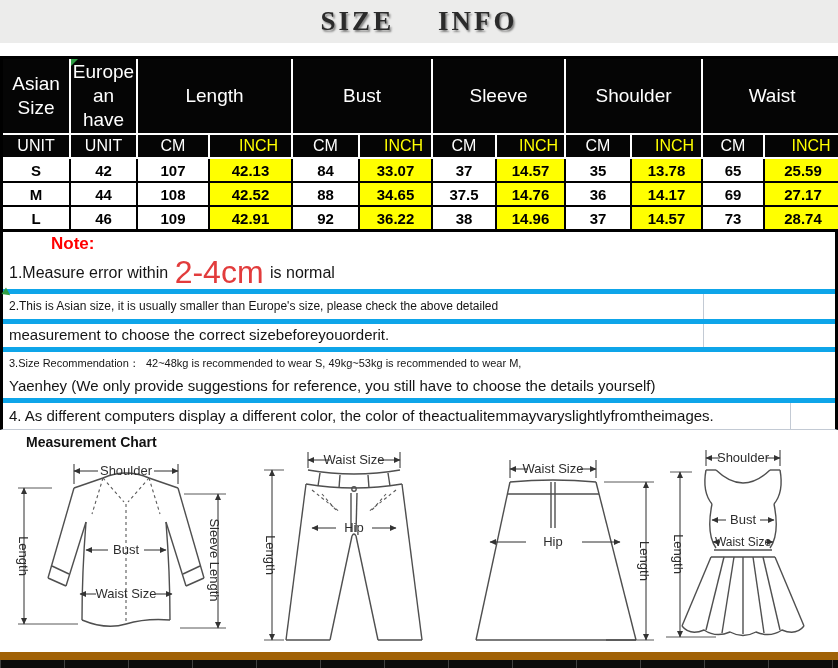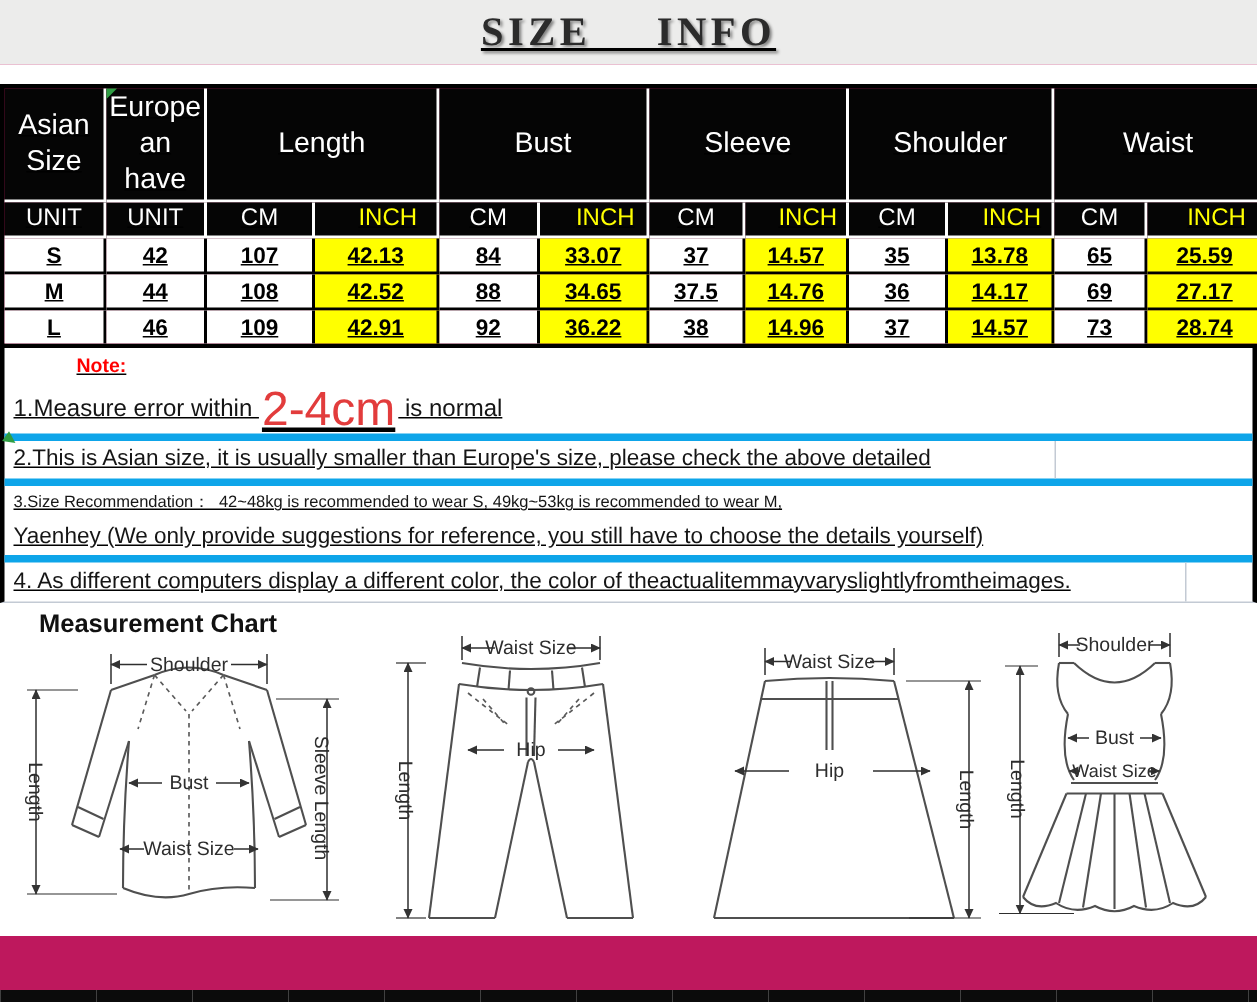--- a/index.html
+++ b/index.html
@@ -1,17 +1,17 @@
 <!DOCTYPE html>
 <html><head>
 <meta charset="utf-8">
 <style>
   html,body{margin:0;padding:0;background:#fff;}
-  .page{position:relative;width:838px;height:668px;background:#be185d;overflow:hidden;
-        font-family:"Liberation Sans",sans-serif;text-decoration:underline;}
+  .page{position:relative;width:838px;height:668px;background:#a16207;overflow:hidden;
+        font-family:"Liberation Sans",sans-serif;}
   
   .title-band{height:43px;background:#ececeb;display:flex;align-items:center;justify-content:center;}
   .title-band h1{margin:0;font-family:"Liberation Serif",serif;font-size:27px;font-weight:bold;
         letter-spacing:3px;word-spacing:34px;color:#2b2b2b;text-shadow:1.5px 1.5px 2px rgba(0,0,0,.45);}
   .band-gap{height:13px;background:#fff;}
   
   table.size-table{width:838px;table-layout:fixed;border-collapse:separate;border-spacing:0;
         border:3px solid #000;box-sizing:border-box;}
   .size-table thead th,.size-table thead td{background:#050505;color:#fff;text-align:center;
         vertical-align:middle;border-right:2px solid #fff;border-bottom:2px solid #fff;padding:0;}
@@ -27,35 +27,35 @@
         height:22px;border-right:2px solid #000;border-bottom:2px solid #000;padding:0;}
   .size-table tbody td:last-child{border-right:none;}
   .size-table tbody tr:last-child td{border-bottom:none;}
   .size-table tbody td.hl{background:#ffff00;}
   
   .notes{width:838px;box-sizing:border-box;border-left:3px solid #000;border-right:3px solid #000;
         border-bottom:1px solid #c3cad4;background:#fff;color:#151515;}
   .note-row{position:relative;padding-left:6px;white-space:pre-wrap;line-height:1.1;
         display:flex;align-items:center;}
   .note-row.bline{border-bottom:5px solid #0ea5e9;}
-  .note-title{height:25px;font-size:13px;font-weight:bold;color:#ff0000;padding-left:48px;}
+  .note-title{height:25px;font-size:17px;font-weight:bold;color:#ff0000;padding-left:48px;}
   .n1{height:32px;font-size:16px;}
   .n1 .big-red{font-size:32px;color:#e23c3c;padding:0 2px;}
-  .n2a{height:25px;font-size:15px;}
+  .n2a{height:25px;font-size:12px;}
   .n2b{height:23px;font-size:15px;}
   .n3a,.n3b{height:23px;font-size:11px;}
   .n3c{height:23px;font-size:15px;}
   .n4{height:26px;font-size:15px;text-align:center;}
   .gridline-v{position:absolute;top:0;bottom:0;width:1px;background:#c3cad4;}
   .note-arrow{position:absolute;left:0;top:-5px;width:0;height:0;
         border-left:8px solid #2f9e44;border-top:4px solid transparent;border-bottom:4px solid transparent;
         transform:rotate(35deg);}
   
   .measurement{position:relative;height:222px;background:#fff;}
-  .mc-title{position:absolute;left:26px;top:4px;margin:0;font-size:17px;font-weight:bold;color:#111;}
+  .mc-title{position:absolute;left:26px;top:4px;margin:0;font-size:14px;font-weight:bold;color:#111;}
   .measurement svg{position:absolute;}
   svg.shirt{left:8px;top:22px;}
   svg.pants{left:252px;top:18px;}
   svg.skirt{left:456px;top:24px;}
   svg.dress{left:656px;top:16px;}
   .measurement svg text{font-family:"Liberation Sans",sans-serif;font-size:13px;fill:#2d2d2d;}
   
   .bottom-bar{position:absolute;left:0;bottom:0;width:838px;height:8px;background:#0b0b0b;
         background-image:repeating-linear-gradient(90deg,rgba(255,255,255,.22) 0 1px,transparent 1px 64px);}
 </style>
@@ -158,20 +158,24 @@
   <section class="notes">
     <div class="note-row note-title">Note:</div>
     <div class="note-row n1 bline">
       <span>1.Measure error within </span><span class="big-red">2-4cm</span><span> is normal</span>
     </div>
     <div class="note-row n2a bline">
       <span class="note-arrow"></span>
       <span>2.This is Asian size, it is usually smaller than Europe's size, please check the above detailed</span>
       <span class="gridline-v" style="left:700px"></span>
     </div>
+    <div class="note-row n2b bline">
+      <span>measurement to choose the correct sizebeforeyouorderit.</span>
+      <span class="gridline-v" style="left:700px"></span>
+    </div>
     <div class="note-row n3a"><span>3.Size Recommendation：  42~48kg is recommended to wear S, 49kg~53kg is recommended to wear M,</span></div>
     <div class="note-row n3c bline"><span>Yaenhey (We only provide suggestions for reference, you still have to choose the details yourself)</span></div>
     <div class="note-row n4">
       <span>4. As different computers display a different color, the color of theactualitemmayvaryslightlyfromtheimages.</span>
       <span class="gridline-v" style="left:787px"></span>
     </div>
   </section>
 
   <section class="measurement">
     <h2 class="mc-title">Measurement Chart</h2>

